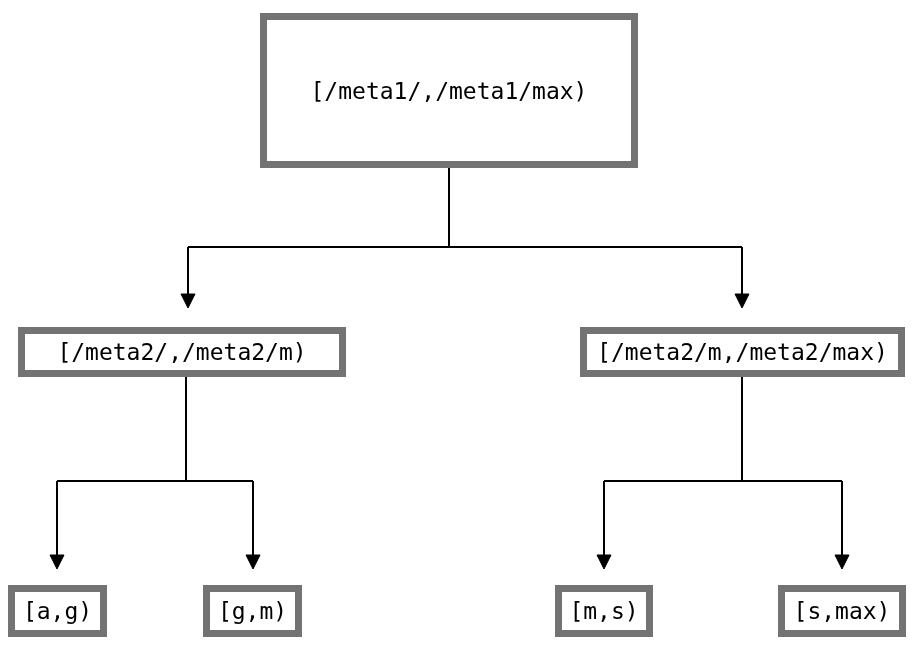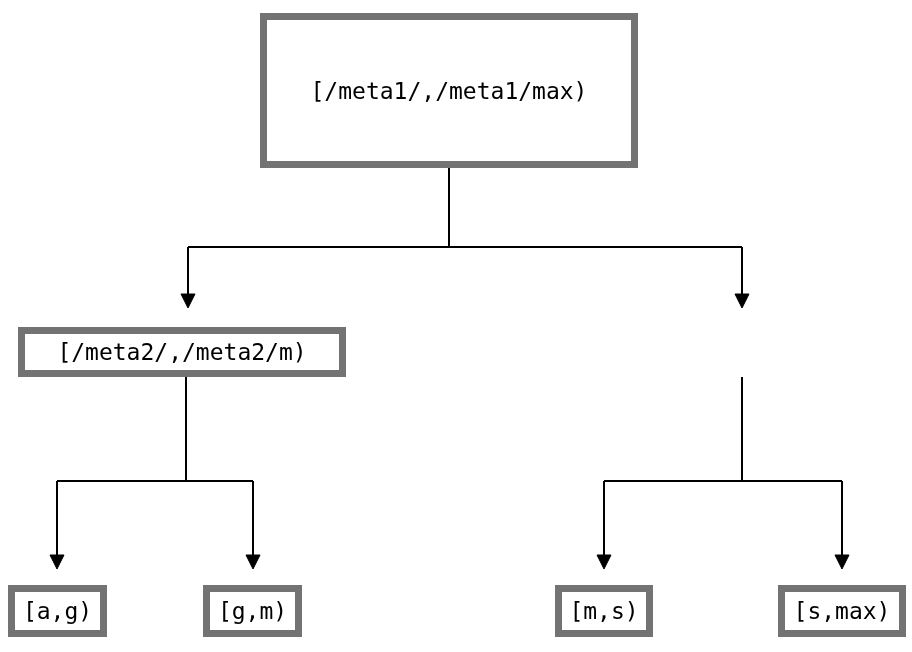--- a/index.html
+++ b/index.html
@@ -81,20 +81,23 @@
   </svg>
 
   <div class="node node-root">
     <span>[/meta1/,/meta1/max)</span>
   </div>
 
   <div class="node node-left">
     <span>[/meta2/,/meta2/m)</span>
   </div>
 
+  <div class="node node-right">
+    <span>[/meta2/m,/meta2/max)</span>
+  </div>
 
   <div class="node node-leaf-gm">
     <span>[g,m)</span>
   </div>
 
   <div class="node node-leaf-ag">
     <span>[a,g)</span>
   </div>
 
   <div class="node node-leaf-ms">

